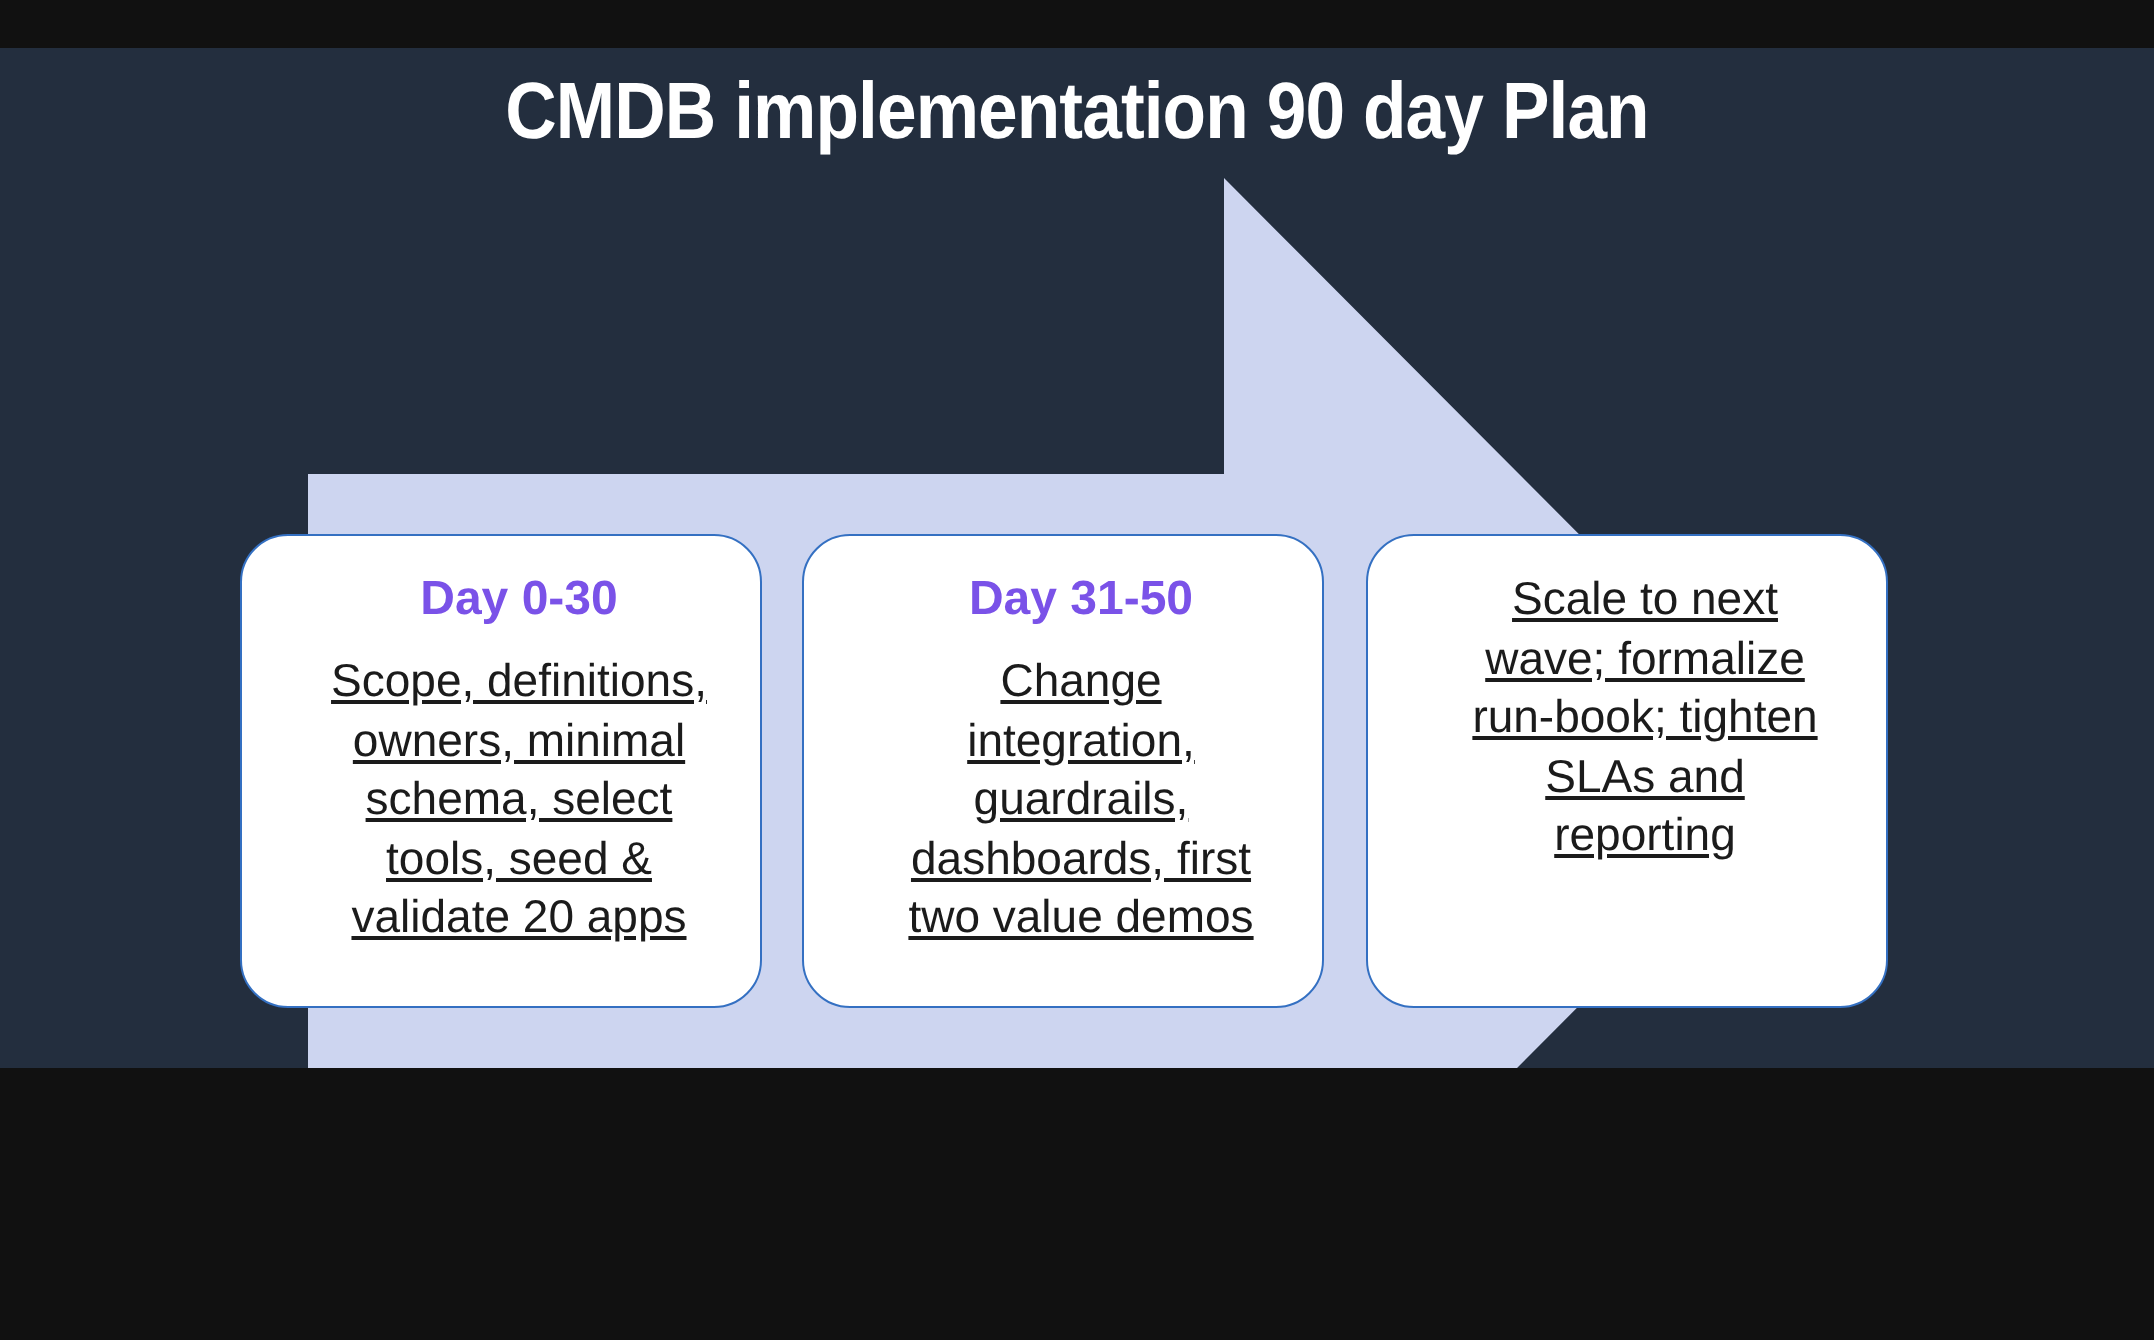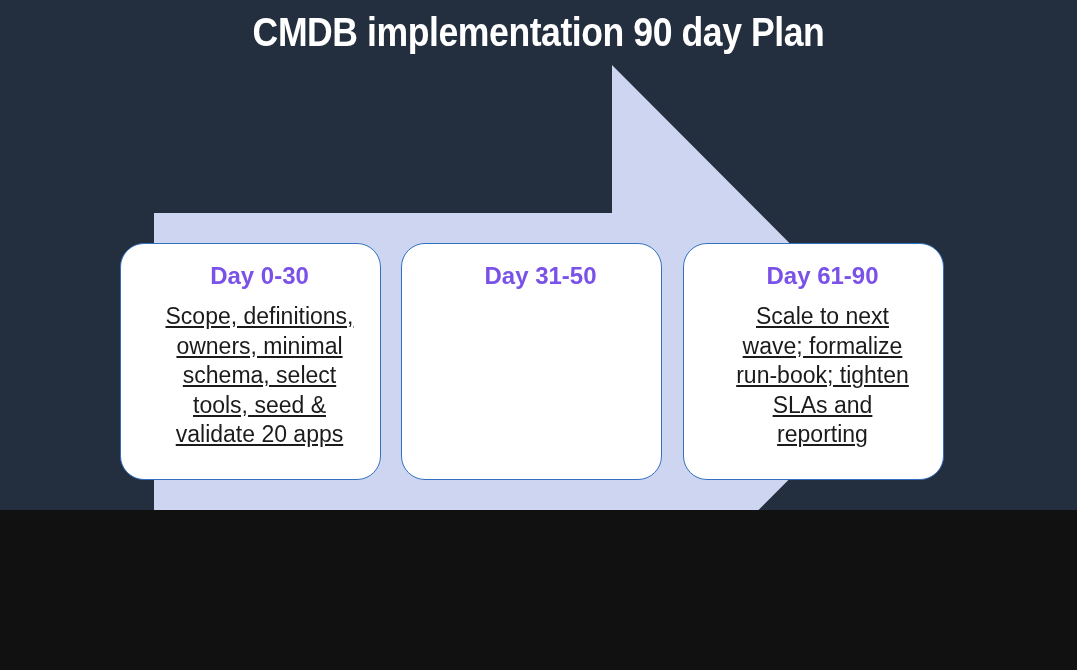--- a/index.html
+++ b/index.html
@@ -7,20 +7,21 @@
     padding: 0;
     background: #111;
     font-family: "Liberation Sans", sans-serif;
   }
   .stage {
     position: relative;
     width: 1077px;
     height: 510px;
     overflow: hidden;
     background: var(--background, #232e3e);
+    margin-top: 24px;
   }
   .slide-title {
     position: absolute;
     top: 10px;
     left: 0;
     width: 100%;
     margin: 0;
     text-align: center;
     color: var(--title_text, #ffffff);
     font-size: 40px;
@@ -84,24 +85,28 @@
     <h2 class="card-heading">Day 0-30</h2>
     <p class="card-body">Scope, definitions,
 owners, minimal
 schema, select
 tools, seed &amp;
 validate 20 apps</p>
   </div>
 
   <div class="card card-2">
     <h2 class="card-heading">Day 31-50</h2>
+    <p class="card-body">Change
+integration,
+guardrails,
+dashboards, first
+two value demos</p>
   </div>
 
   <div class="card card-3">
-    <h2 class="card-heading">Day 61-90</h2>
     <p class="card-body">Scale to next
 wave; formalize
 run-book; tighten
 SLAs and
 reporting</p>
   </div>
 
 </div>
 
 </body></html>

